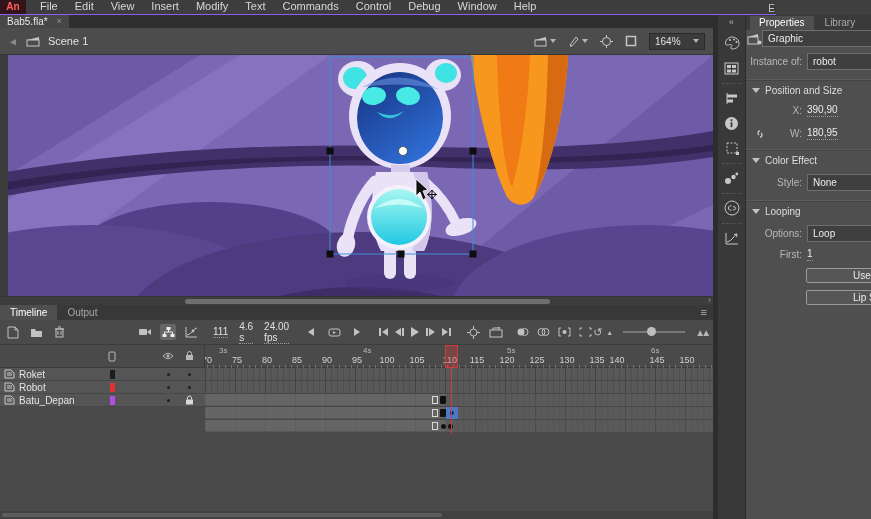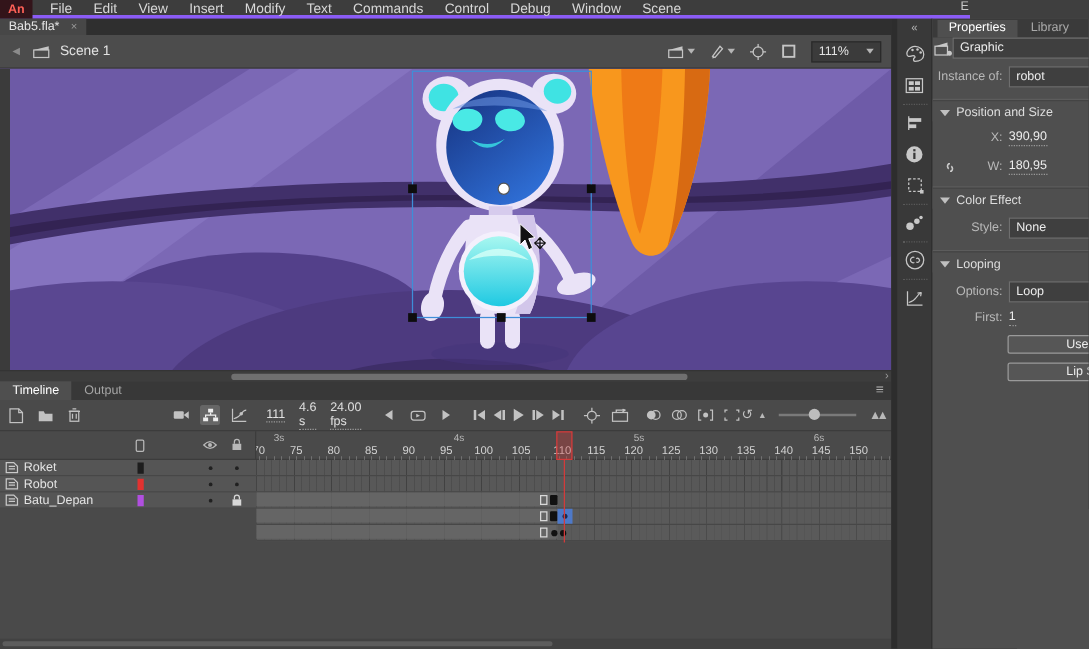--- a/index.html
+++ b/index.html
@@ -1,20 +1,20 @@
 <!DOCTYPE html>
 <html><head>
 <meta charset="utf-8">
 <style>
   *{margin:0;padding:0;box-sizing:border-box}
   html,body{width:871px;height:519px;overflow:hidden}
   body{font-family:"Liberation Sans",sans-serif;background:#3f3f3f;position:relative;color:#d6d6d6}
   .abs{position:absolute}
   
-  #menubar{position:absolute;left:0;top:0;width:776px;height:15px;background:#3d3d3d;display:flex;align-items:flex-start;border-bottom:3px solid #8b5cf6}
+  #menubar{position:absolute;left:0;top:0;width:776px;height:15px;background:#3d3d3d;display:flex;align-items:flex-end;border-bottom:1px solid #8b5cf6}
   .an-logo{width:26px;height:15px;background:#33141a;color:#ff6157;font-size:10px;font-weight:bold;display:flex;align-items:center;justify-content:center}
   .menu-items{display:flex;gap:17px;margin-left:14px;font-size:11px;color:#d8d8d8;line-height:15px}
   .menu-item{cursor:default;white-space:nowrap}
   .workspace-btn{margin-left:auto;font-size:10px;color:#c8c8c8;padding-right:1px}
   
   #leftcol{position:absolute;left:0;top:15px;width:713px;height:504px;display:flex;flex-direction:column}
   #tabbar{height:13px;background:#2f2f2f;display:flex}
   .doc-tab{height:13px;background:#474747;color:#e6e6e6;font-size:10px;display:flex;align-items:center;padding:0 7px;gap:9px;line-height:13px}
   .tab-close{color:#9a9a9a;font-size:9px}
   #scenebar{height:27px;background:#4c4c4c;display:flex;align-items:center;padding:0 8px;gap:8px;border-bottom:1px solid #353535}
@@ -118,21 +118,21 @@
       <span class="menu-item">File</span>
       <span class="menu-item">Edit</span>
       <span class="menu-item">View</span>
       <span class="menu-item">Insert</span>
       <span class="menu-item">Modify</span>
       <span class="menu-item">Text</span>
       <span class="menu-item">Commands</span>
       <span class="menu-item">Control</span>
       <span class="menu-item">Debug</span>
       <span class="menu-item">Window</span>
-      <span class="menu-item">Scene</span>
+      <span class="menu-item">Help</span>
     </div>
   <div class="workspace-btn">E</div>
 </div>
 
 <div id="leftcol">
 
   <div id="tabbar">
     <div class="doc-tab">
       <span>Bab5.fla*</span>
       <span class="tab-close">×</span>
@@ -168,21 +168,21 @@
             <circle cx="6.5" cy="6.5" r="4" fill="none" stroke="#c5c5c5"></circle>
             <path d="M6.5,0 V3 M6.5,10 V13 M0,6.5 H3 M10,6.5 H13" stroke="#c5c5c5"></path>
           </svg>
       </span>
       <span class="icon-btn">
         <svg width="12" height="12" viewBox="0 0 12 12">
             <rect x="1.5" y="1.5" width="9" height="9" fill="none" stroke="#c5c5c5" stroke-width="1.5"></rect>
           </svg>
       </span>
       <div class="zoom-box">
-        <span>111%</span>
+        <span>164%</span>
         <span class="caret"></span>
       </div>
     </div>
   </div>
 
   <div id="stage">
     <svg width="713" height="241" viewBox="0 0 713 241">
       <defs>
         <linearGradient id="faceG" x1="0" y1="0" x2="0.7" y2="1">
           <stop offset="0" stop-color="#16317e"></stop>
@@ -439,21 +439,21 @@
             <span style="left: 112px;">90</span>
             <span style="left: 142px;">95</span>
             <span style="left: 172px;">100</span>
             <span style="left: 202px;">105</span>
             <span style="left: 232px; text-align: right;">110</span>
             <span style="left: 262px; text-align: center;">115</span>
             <span style="left: 292px;">120</span>
             <span style="left: 322px;">125</span>
             <span style="left: 352px;">130</span>
             <span style="left: 382px;">135</span>
-            <span style="left: 412px;">140</span>
+            <span style="left: 402px;">140</span>
             <span style="left: 442px;">145</span>
             <span style="left: 472px;">150</span>
           </div>
         <div class="ruler-ticks"></div>
       </div>
     </div>
 
     <div class="tl-body">
       <div>
           <div class="lrow">

